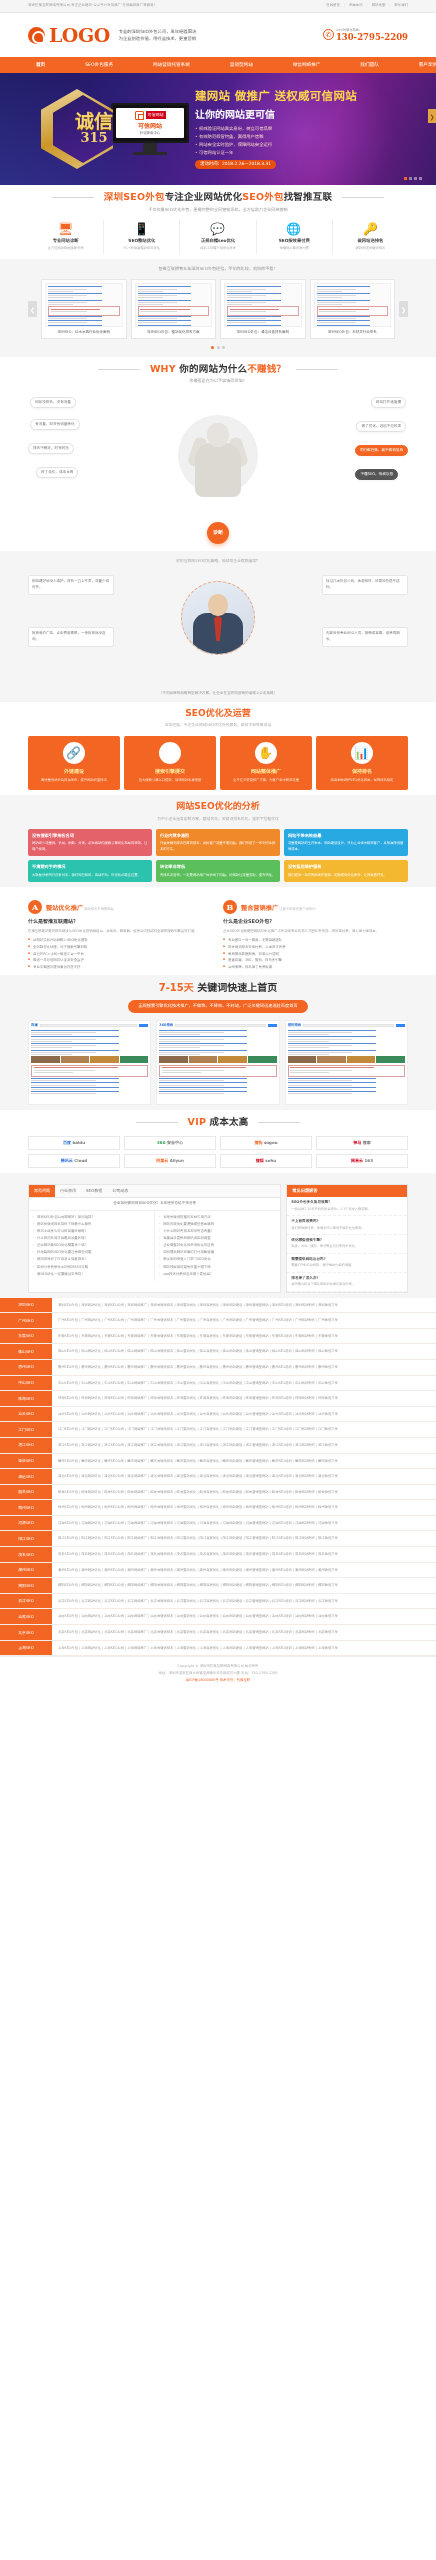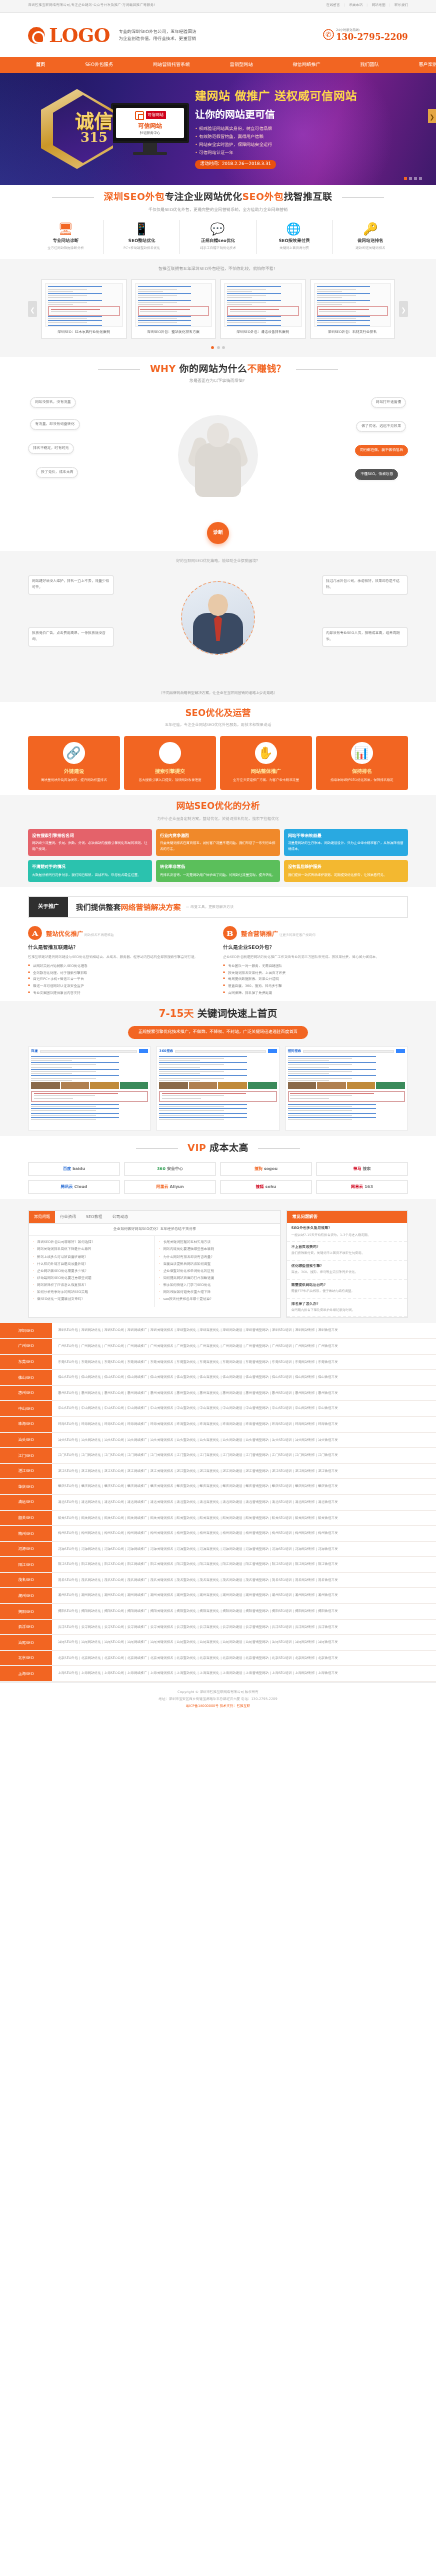--- a/index.html
+++ b/index.html
@@ -630,27 +630,20 @@
         <div class="box6" style="background: rgb(243, 184, 48);">
           <h4>没有售后维护服务</h4>
           <p>我们提供一站式售后维护服务，定期提交优化报告，让效果看得见。</p>
         </div>
       </div>
   </div>
 </div>
 
 <div class="sec">
   <div class="w">
-    <div class="promo-bar">
-      <div class="promo-tag">关于推广</div>
-      <div class="promo-main">
-        <div class="pm-t"><span>我们提供整套</span><span class="or">网络营销解决方案</span></div>
-        <div class="pm-s">— 改变工具，更教您解决方法</div>
-      </div>
-    </div>
     <div class="ab-wrap" id="ab-wrap">
         <div class="ab">
           <div class="ab-hd">
             <div class="ab-letter">A</div>
             <div><span class="ab-t">整站优化推广</span><span class="ab-s"> 网站排名不再是难题</span></div>
           </div>
           <div class="ab-q">什么是智推互联建站？</div>
           <div class="ab-p">智推互联建站是将网站建设与SEO优化营销相结合，从域名、服务器、程序到内容结构全部按搜索引擎喜好打造。</div>
           <ul class="ab-ul">
             <li>从网站策划开始就融入SEO优化理念</li>

